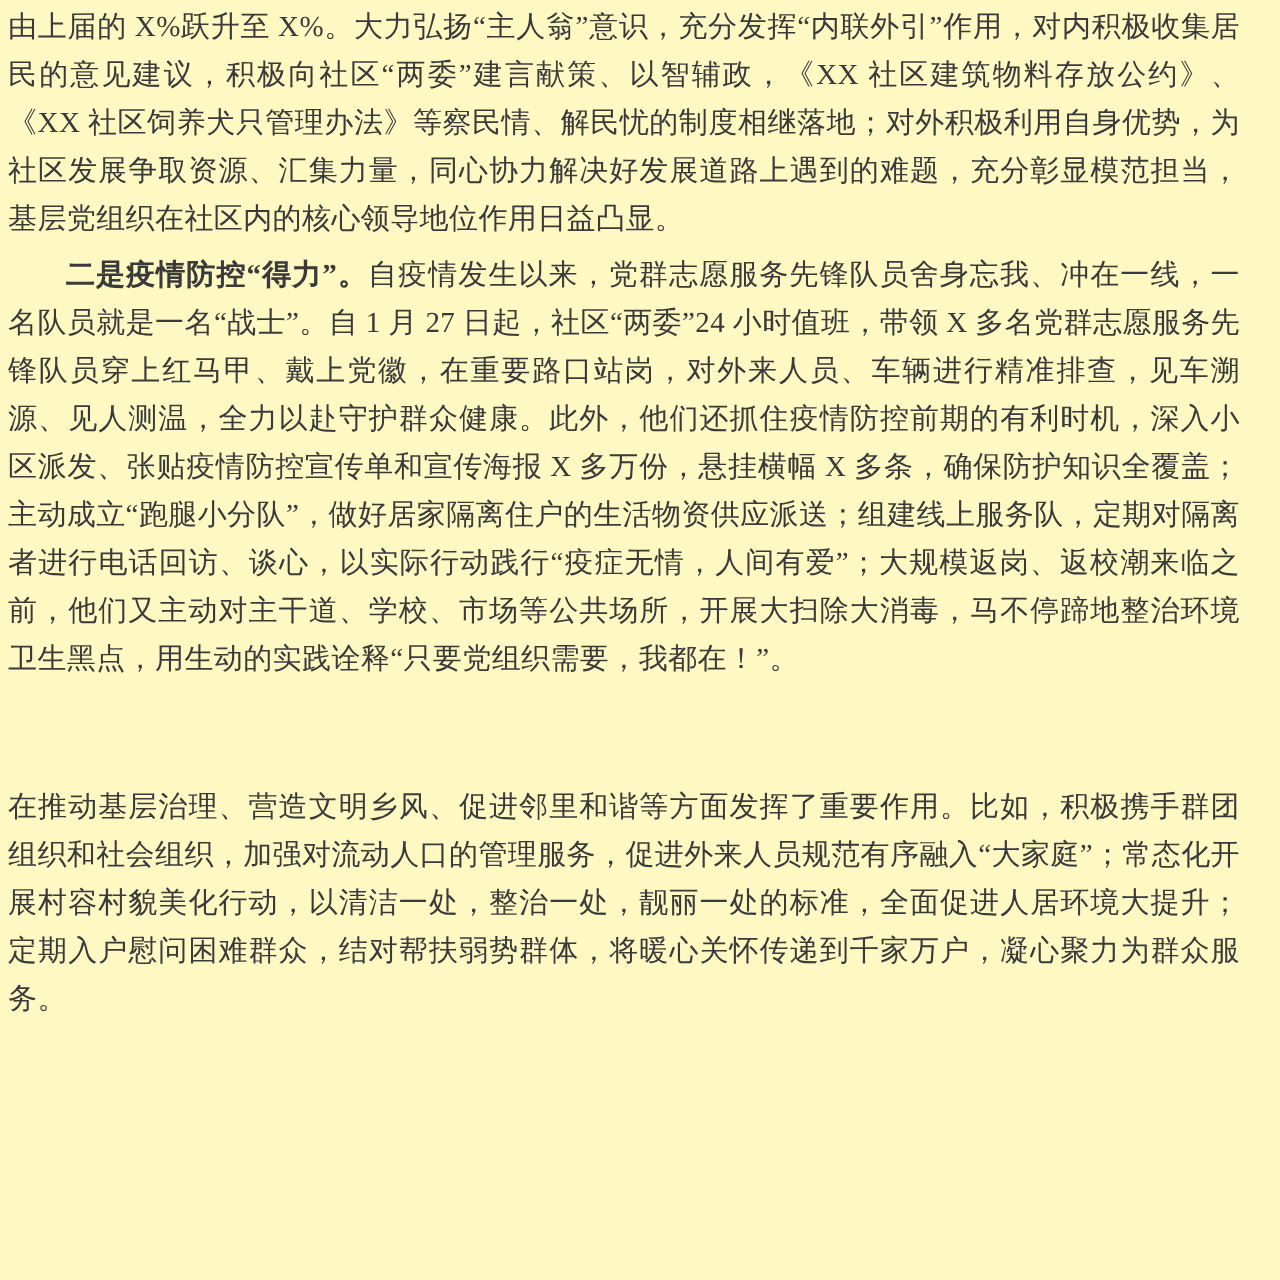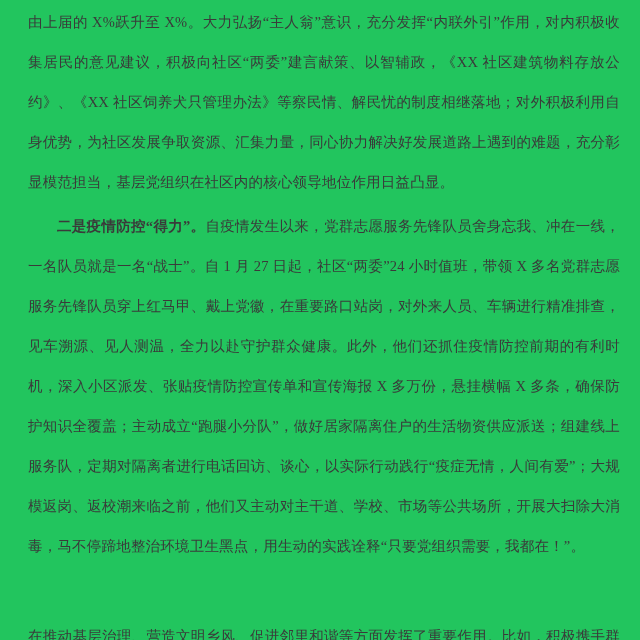--- a/index.html
+++ b/index.html
@@ -9,25 +9,25 @@
   }
   body {
     width: 640px;
     height: 640px;
     overflow: hidden;
   }
   .doc-page {
     box-sizing: border-box;
     width: 640px;
     height: 640px;
-    padding: 2px 20px 0 28px;
-    background: #22c55e;
+    padding: 2px 20px 0 4px;
+    background: #fef9c3;
     font-family: "Liberation Serif", "DejaVu Serif", serif;
     font-size: 14.5px;
-    line-height: 40px;
+    line-height: 24px;
     color: #3a3a3a;
     text-align: justify;
     text-justify: inter-ideograph;
     letter-spacing: 0.2px;
     overflow: hidden;
   }
   .doc-page p {
     margin: 0 0 4px 0;
   }
   .doc-page p.indent {

